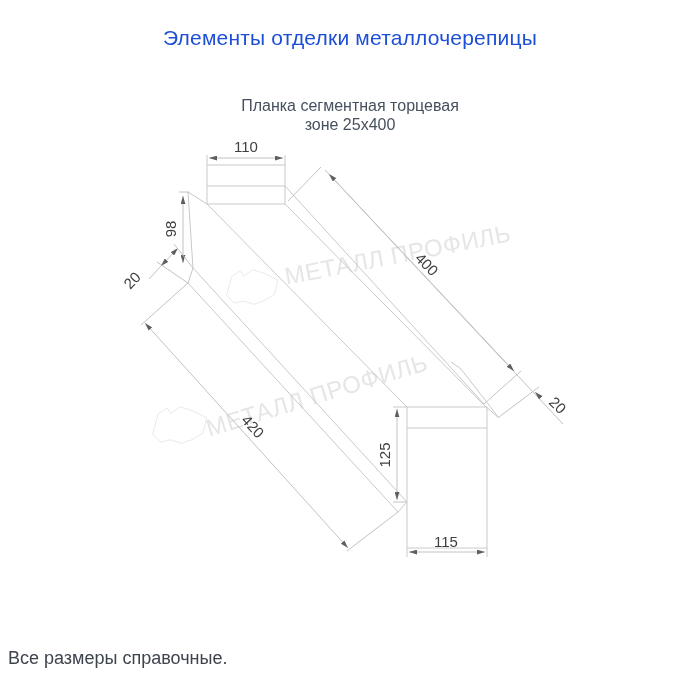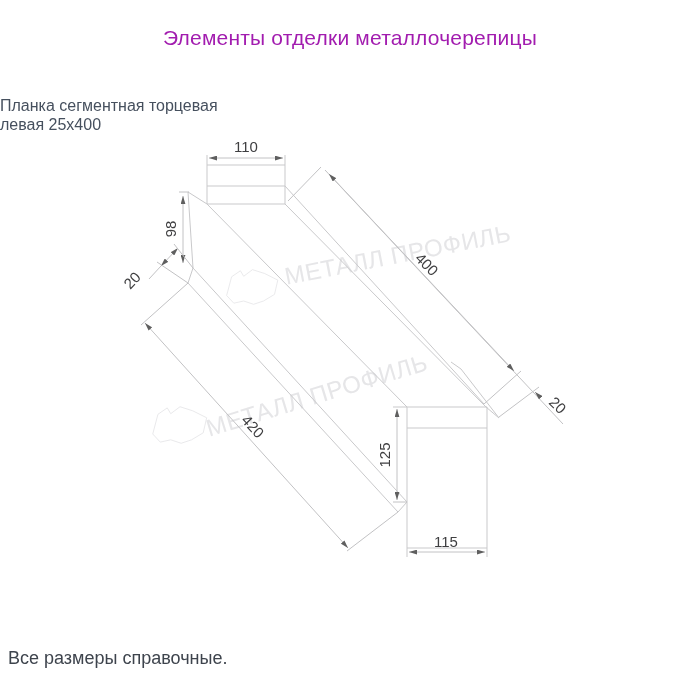--- a/index.html
+++ b/index.html
@@ -2,24 +2,24 @@
 <html><head>
 <meta charset="utf-8">
 <style>
   html,body{margin:0;padding:0;background:#fff;}
   #canvas{
     position:relative;width:700px;height:700px;background:#ffffff;overflow:hidden;
     font-family:"Liberation Sans","DejaVu Sans",sans-serif;
   }
   .page-title{
     position:absolute;left:0;top:26px;width:700px;text-align:center;
-    font-size:21px;color:#a21caf;letter-spacing:0.2px;
+    font-size:21px;color:#1d4ed8;letter-spacing:0.2px;
   }
   .product-name{
-    position:absolute;left:0;top:96px;width:700px;text-align:left;
+    position:absolute;left:0;top:96px;width:700px;text-align:center;
     font-size:16px;line-height:19px;color:#46505e;
   }
   .footer-notes{
     position:absolute;left:8px;top:648px;width:680px;
     font-size:18px;line-height:21px;color:#3e444d;
   }
   .watermark-text{
     position:absolute;color:#e6e6e8;font-size:24px;letter-spacing:0.5px;
     white-space:nowrap;transform-origin:left center;user-select:none;
   }
@@ -33,21 +33,21 @@
 </style>
 </head>
 <body>
 
 <div id="canvas">
 
   <div class="page-title">Элементы отделки металлочерепицы</div>
 
   <div class="product-name">
     <div>Планка сегментная торцевая</div>
-    <div>левая 25х400</div>
+    <div>зоне 25х400</div>
   </div>
 
   <div id="wm1" class="watermark-text">МЕТАЛЛ ПРОФИЛЬ</div>
   <div id="wm2" class="watermark-text">МЕТАЛЛ ПРОФИЛЬ</div>
 
   <svg width="700" height="700" viewBox="0 0 700 700">
     <defs>
       <marker id="arr" viewBox="0 0 10 6" refX="10" refY="3" markerWidth="8" markerHeight="5" orient="auto-start-reverse">
         <path d="M0,0 L10,3 L0,6 Z" fill="#5f5f5f"></path>
       </marker>

